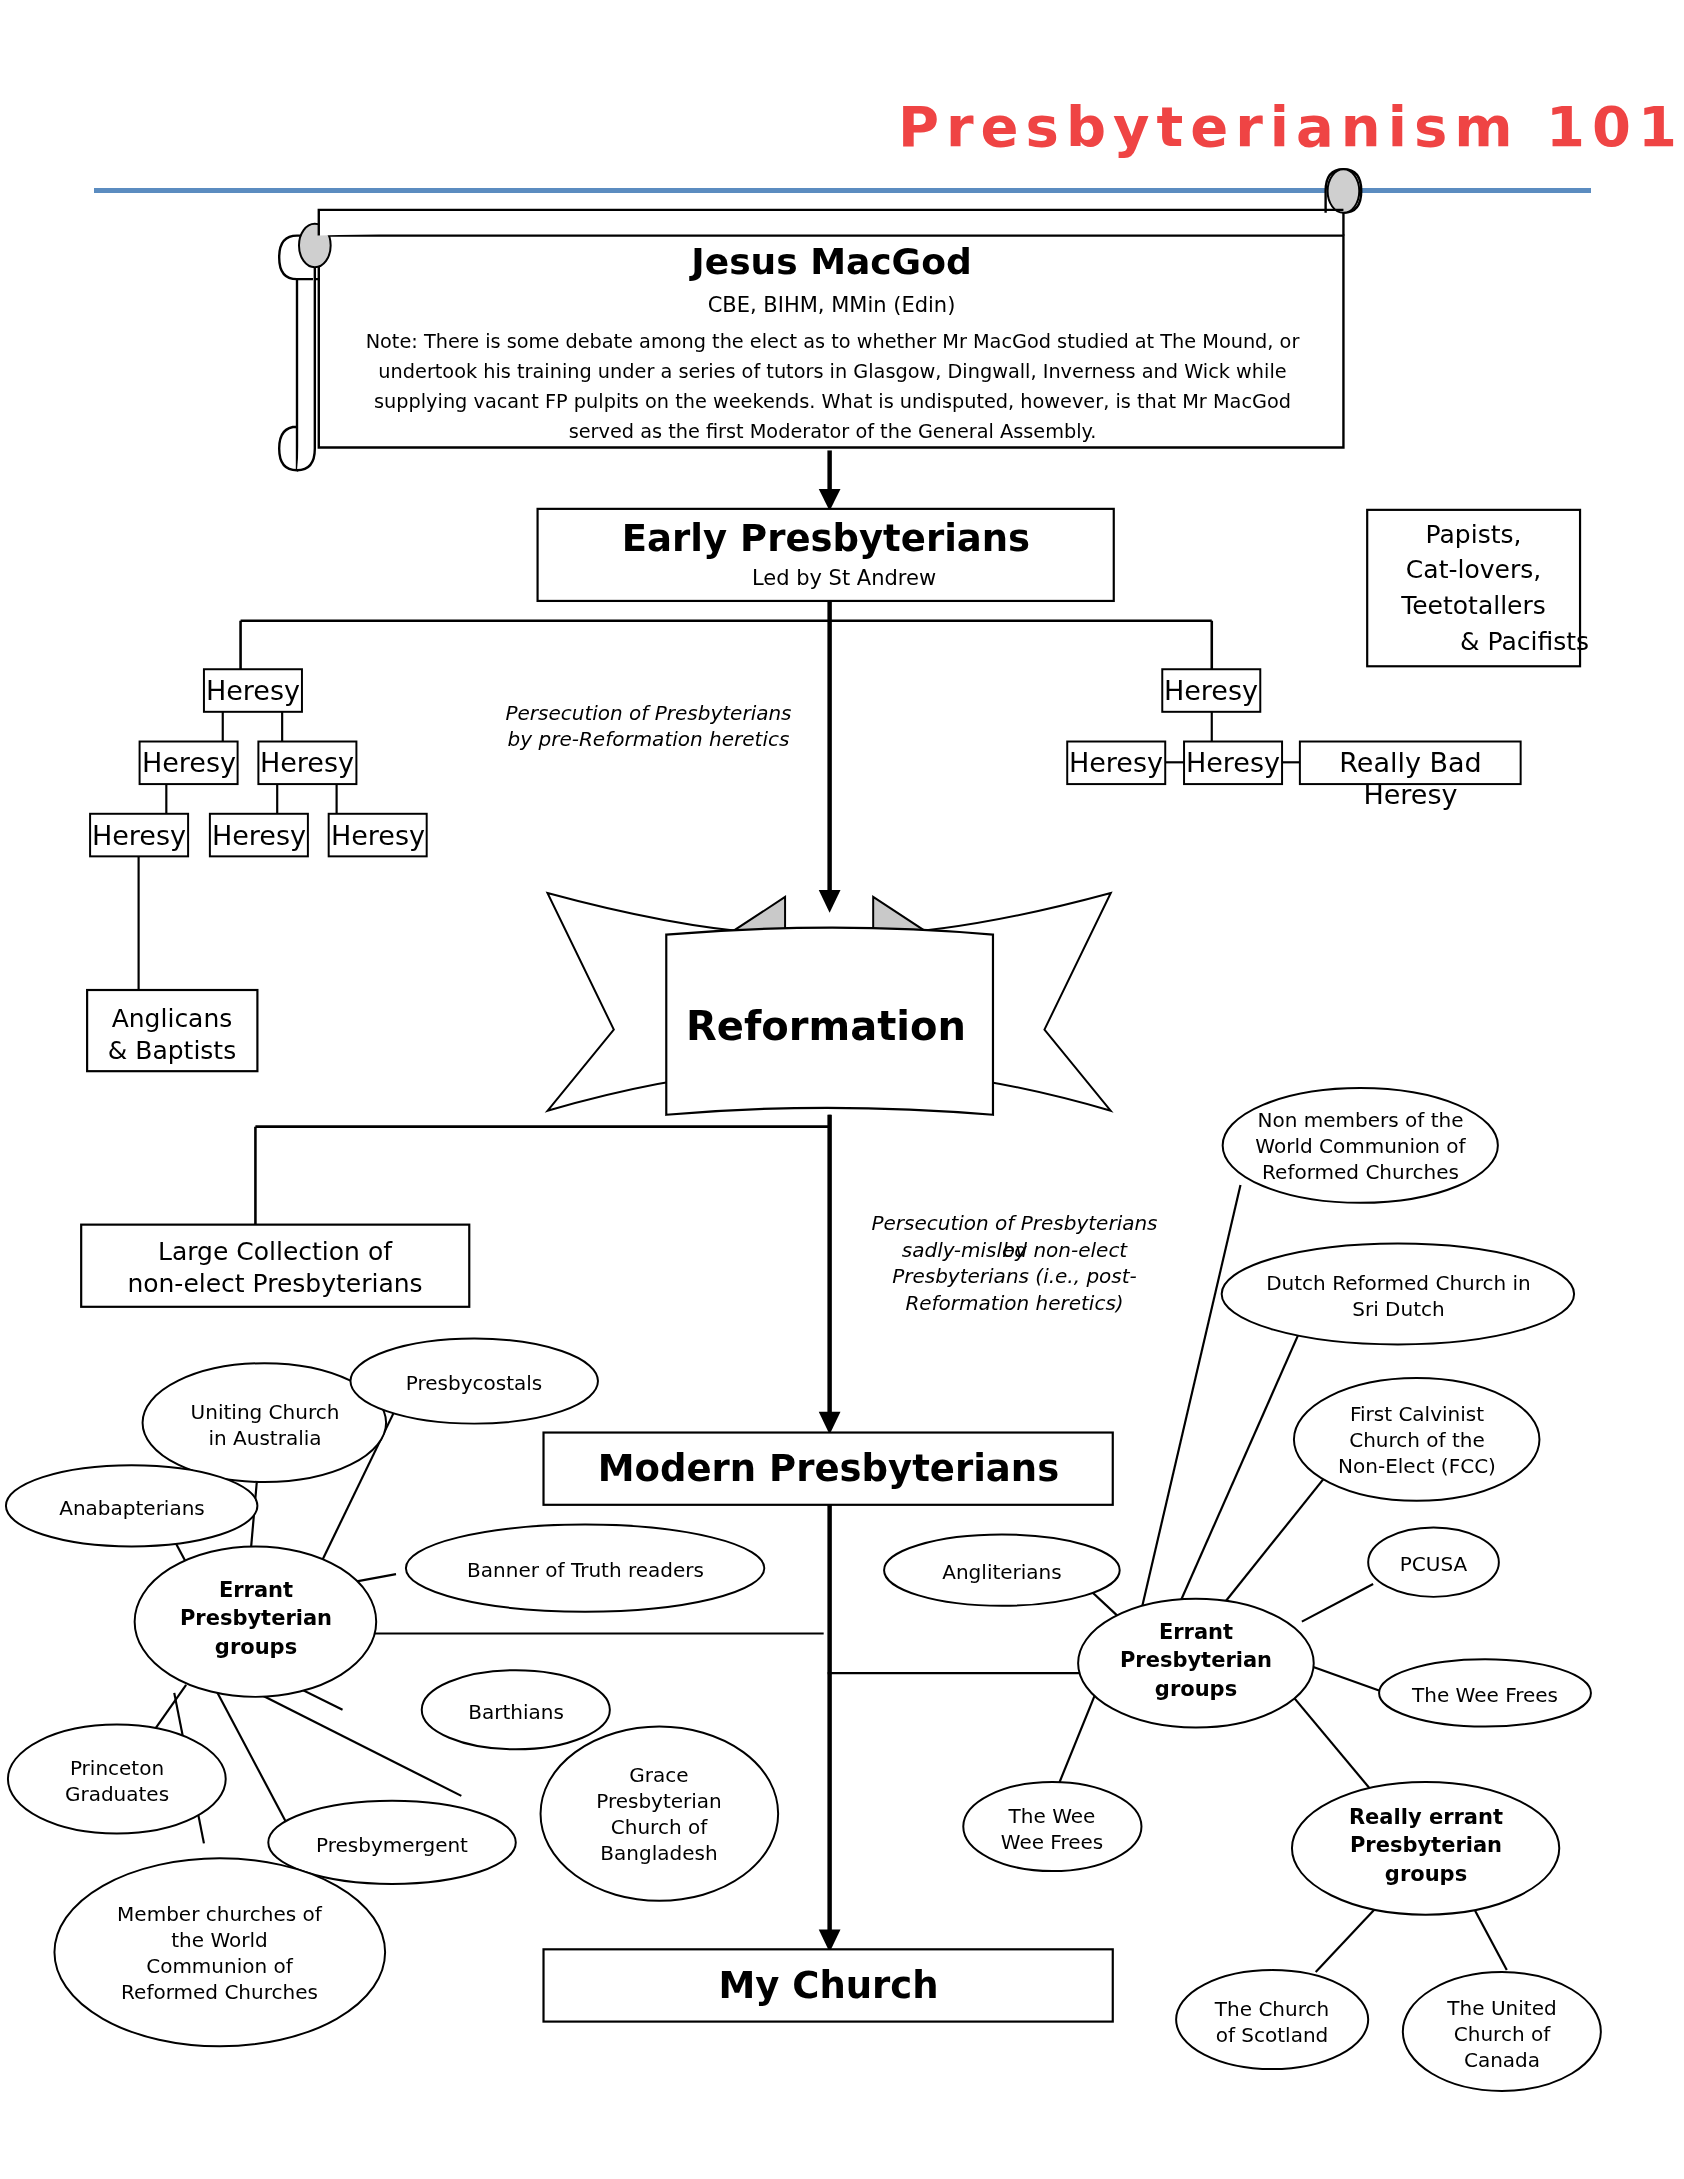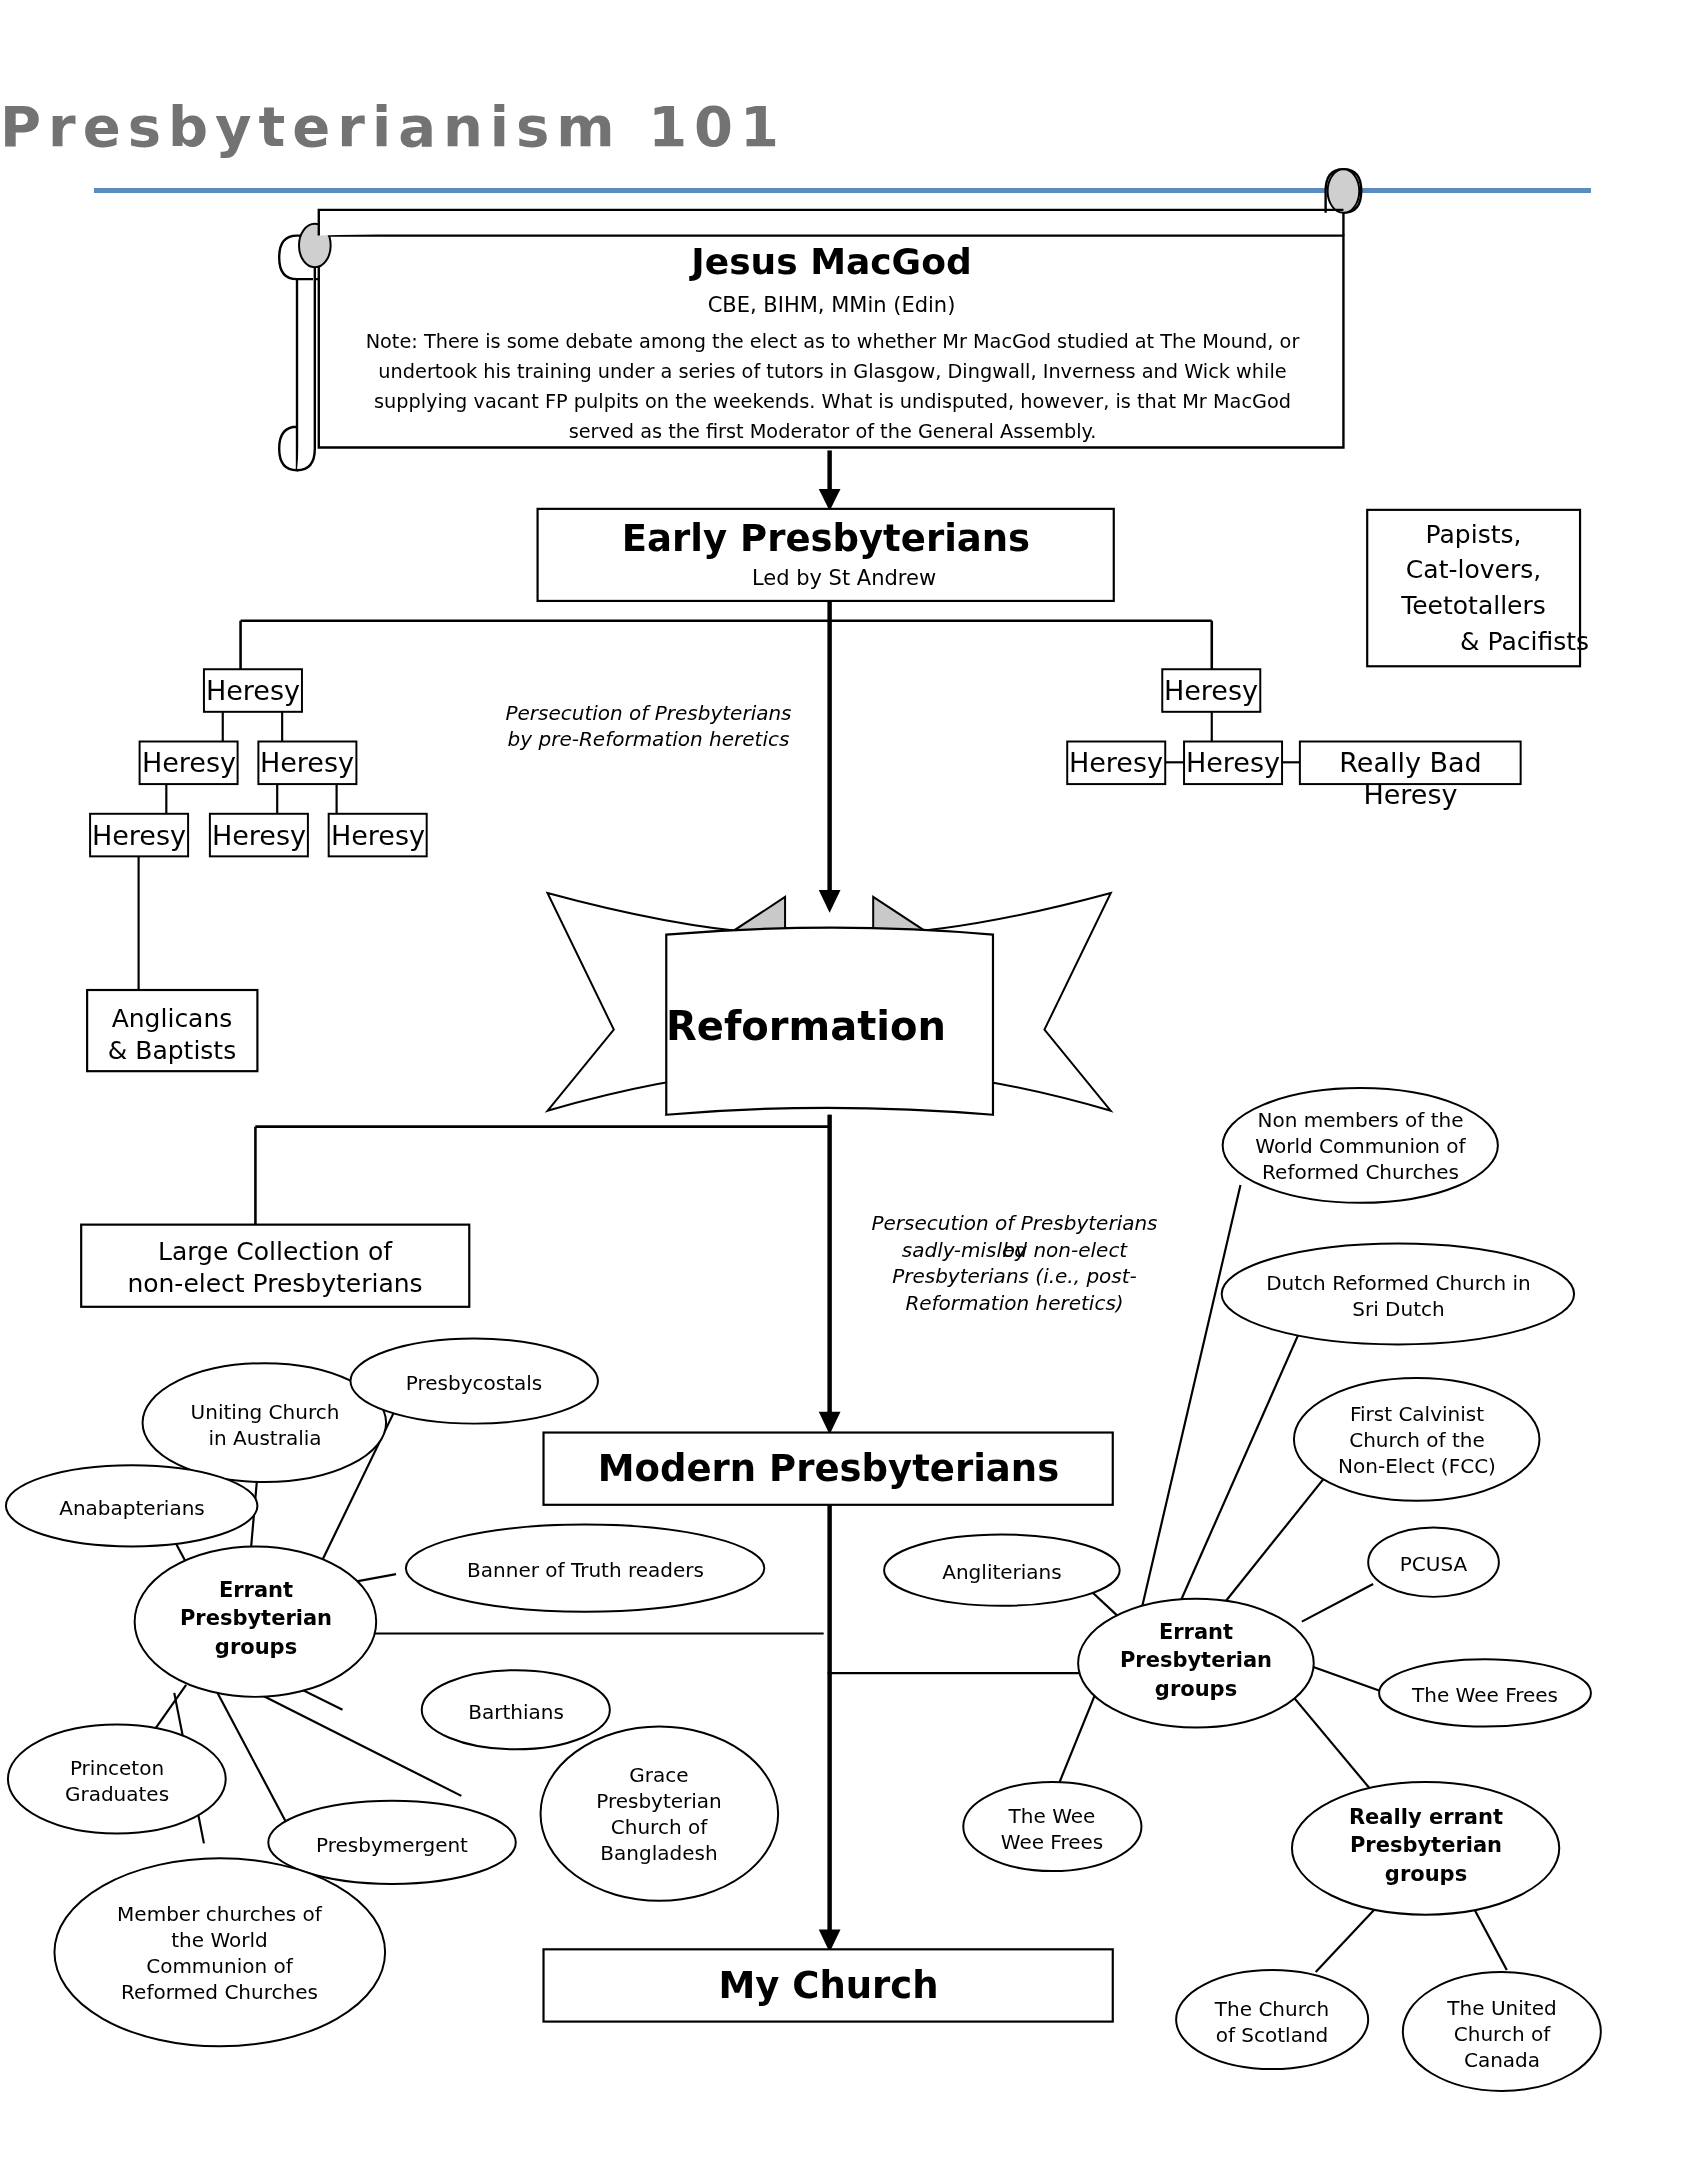--- a/index.html
+++ b/index.html
@@ -18,25 +18,25 @@
     position: relative;
     width: 1684px;
     height: 2179px;
     background: #fff;
   }
   #page-title {
     position: absolute;
     left: 0;
     top: 94px;
     width: 1684px;
-    text-align: left;
+    text-align: right;
     font-size: 56px;
     font-weight: bold;
     letter-spacing: 7px;
-    color: #737373;
+    color: #ef4444;
     font-family: "DejaVu Sans", "Liberation Sans", sans-serif;
   }
   #title-rule {
     position: absolute;
     left: 94px;
     top: 188px;
     width: 1497px;
     height: 5px;
     background: #5b8cc0;
   }
@@ -243,21 +243,21 @@
   <div class="lbl lbl-plain" style="left:87px; top:1036px; width:170px;">&amp; Baptists</div>
 
   <div class="lbl lbl-heresy" style="left:1162px; top:675px; width:98px;">Heresy</div>
   <div class="lbl lbl-heresy" style="left:1067px; top:747px; width:98px;">Heresy</div>
   <div class="lbl lbl-heresy" style="left:1184px; top:747px; width:98px;">Heresy</div>
   <div class="lbl lbl-heresy" style="left:1300px; top:747px; width:221px;text-align:center;">Really Bad Heresy</div>
 
   <div class="lbl lbl-italic" style="left:500px; top:700px; width:297px;">Persecution of Presbyterians</div>
   <div class="lbl lbl-italic" style="left:500px; top:726px; width:297px;">by pre-Reformation heretics</div>
 
-  <div class="lbl lbl-banner" style="left:666px; top:1003px; width:276px;">Reformation</div>
+  <div class="lbl lbl-banner" style="left:666px; top:1003px; width:276px;padding-left:20px;">Reformation</div>
 
   <div class="lbl lbl-plain" style="left:81px; top:1237px; width:388px;">Large Collection of</div>
   <div class="lbl lbl-plain" style="left:81px; top:1269px; width:388px;">non-elect Presbyterians</div>
 
   <div class="lbl lbl-italic" style="left:871px; top:1210px; width:287px;">Persecution of Presbyterians by</div>
   <div class="lbl lbl-italic" style="left:871px; top:1237px; width:287px;">sadly-misled non-elect</div>
   <div class="lbl lbl-italic" style="left:871px; top:1263px; width:287px;">Presbyterians (i.e., post-</div>
   <div class="lbl lbl-italic" style="left:871px; top:1290px; width:287px;">Reformation heretics)</div>
 
   <div class="lbl lbl-box-big" style="left:544px; top:1447px; width:569px;">Modern Presbyterians</div>

